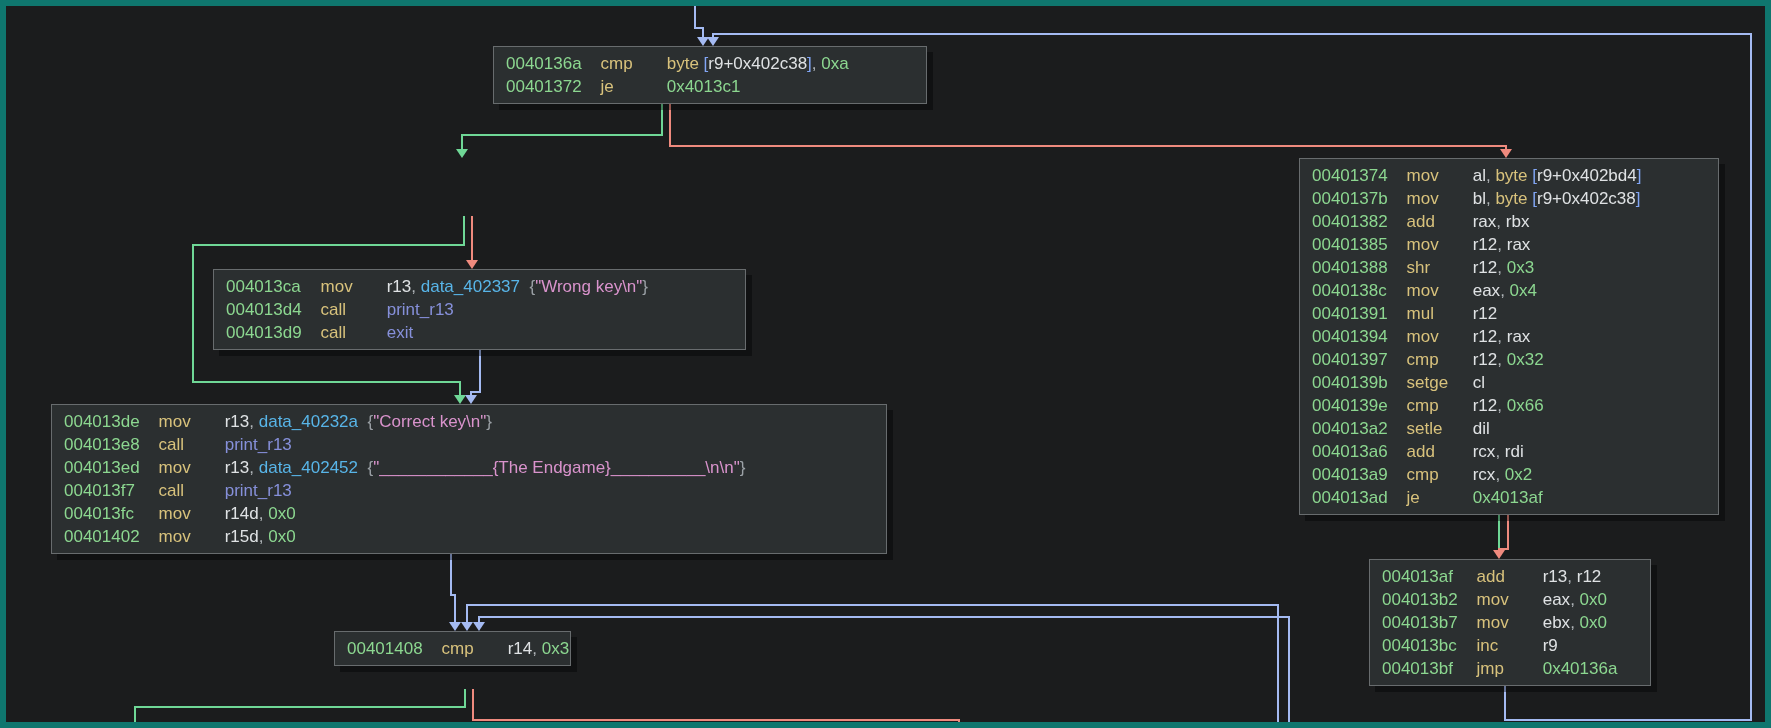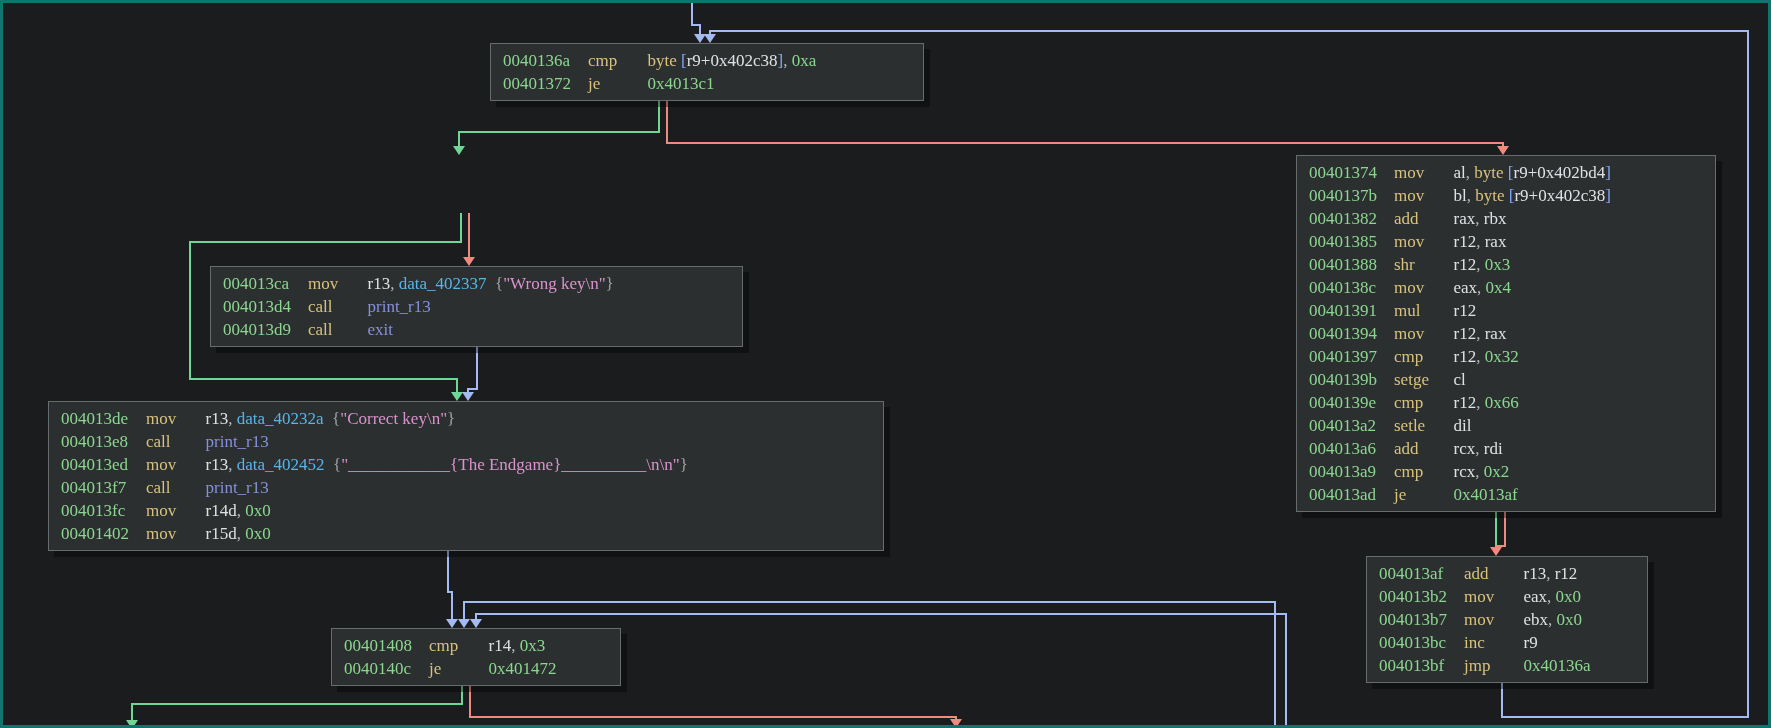--- a/index.html
+++ b/index.html
@@ -1,20 +1,20 @@
 <!DOCTYPE html>
 <html style="--canvas-bg: #1b1c1d; --block-bg: #2b2f30; --block-border: #686c6e; --c-addr: #8cd790; --c-mnem: #d8c27c; --c-num: #8cd790; --c-reg: #dfe2e4; --c-pu: #b2b7ba; --c-br: #82a6f5; --c-data: #58b5e8; --c-fn: #8690da; --c-str: #d993cc; --c-bc: #9ba1a6;"><head>
 <meta charset="utf-8">
 <style>
   html,body{margin:0;padding:0;background:#111;}
   .frame{
     position:relative;width:1771px;height:728px;overflow:hidden;
     background:var(--canvas-bg,#1b1c1d);
-    border:3px solid #0f766e;box-sizing:border-box;
-    font-family:Liberation Serif, serif;
+    border:6px solid #0f766e;box-sizing:border-box;
+    font-family:Liberation Sans, sans-serif;
     padding-left:48px;
   }
   .layer{position:absolute;left:0;top:0;width:100%;height:100%;}
   .block{
     position:absolute;box-sizing:border-box;
     background:var(--block-bg,#2b2f30);
     border:1px solid var(--block-border,#686c6e);
     box-shadow:6px 6px 0 rgba(0,0,0,0.38);
     padding:5px 12px;
     font-size:17px;line-height:23px;
@@ -96,17 +96,17 @@
       <div class="arrowhead" style="left: 947px; top: 716px; border-top-color: rgb(239, 138, 126);"></div>
       <div class="seg" style="background: rgb(111, 215, 150); left: 1492px; top: 509px; width: 2px; height: 33px;"></div>
       <div class="seg" style="background: rgb(239, 138, 126); left: 1501px; top: 509px; width: 2px; height: 35px;"></div>
       <div class="seg" style="background: rgb(239, 138, 126); left: 1492px; top: 542px; width: 11px; height: 2px;"></div>
       <div class="arrowhead" style="left: 1487px; top: 544px; border-top-color: rgb(239, 138, 126);"></div>
     </div>
   <div class="layer">
       <div class="block" style="left: 487px; top: 40px; width: 434px;"><div class="irow"><span class="addr">0040136a</span><span class="mnem">cmp</span><span class="tk-kw">byte</span><span class="tk-pu"> </span><span class="tk-br">[</span><span class="tk-reg">r9+0x402c38</span><span class="tk-br">]</span><span class="tk-pu">, </span><span class="tk-num">0xa</span></div><div class="irow"><span class="addr">00401372</span><span class="mnem">je</span><span class="tk-num">0x4013c1</span></div></div>
       <div class="block" style="left: 207px; top: 263px; width: 533px;"><div class="irow"><span class="addr">004013ca</span><span class="mnem">mov</span><span class="tk-reg">r13</span><span class="tk-pu">, </span><span class="tk-data">data_402337</span><span class="tk-pu">  </span><span class="tk-bc">{</span><span class="tk-str">"Wrong key\n"</span><span class="tk-bc">}</span></div><div class="irow"><span class="addr">004013d4</span><span class="mnem">call</span><span class="tk-fn">print_r13</span></div><div class="irow"><span class="addr">004013d9</span><span class="mnem">call</span><span class="tk-fn">exit</span></div></div>
       <div class="block" style="left: 45px; top: 398px; width: 836px;"><div class="irow"><span class="addr">004013de</span><span class="mnem">mov</span><span class="tk-reg">r13</span><span class="tk-pu">, </span><span class="tk-data">data_40232a</span><span class="tk-pu">  </span><span class="tk-bc">{</span><span class="tk-str">"Correct key\n"</span><span class="tk-bc">}</span></div><div class="irow"><span class="addr">004013e8</span><span class="mnem">call</span><span class="tk-fn">print_r13</span></div><div class="irow"><span class="addr">004013ed</span><span class="mnem">mov</span><span class="tk-reg">r13</span><span class="tk-pu">, </span><span class="tk-data">data_402452</span><span class="tk-pu">  </span><span class="tk-bc">{</span><span class="tk-str">"____________{The Endgame}__________\n\n"</span><span class="tk-bc">}</span></div><div class="irow"><span class="addr">004013f7</span><span class="mnem">call</span><span class="tk-fn">print_r13</span></div><div class="irow"><span class="addr">004013fc</span><span class="mnem">mov</span><span class="tk-reg">r14d</span><span class="tk-pu">, </span><span class="tk-num">0x0</span></div><div class="irow"><span class="addr">00401402</span><span class="mnem">mov</span><span class="tk-reg">r15d</span><span class="tk-pu">, </span><span class="tk-num">0x0</span></div></div>
-      <div class="block" style="left: 328px; top: 625px; width: 290px;"><div class="irow"><span class="addr">00401408</span><span class="mnem">cmp</span><span class="tk-reg">r14</span><span class="tk-pu">, </span><span class="tk-num">0x3</span></div><div class="irow"><span class="addr">0040140c</span><span class="mnem">je</span><span class="tk-num">0x401472</span></div></div>
+      <div class="block" style="left: 328px; top: 625px; width: 237px;"><div class="irow"><span class="addr">00401408</span><span class="mnem">cmp</span><span class="tk-reg">r14</span><span class="tk-pu">, </span><span class="tk-num">0x3</span></div></div>
       <div class="block" style="left: 1293px; top: 152px; width: 420px;"><div class="irow"><span class="addr">00401374</span><span class="mnem">mov</span><span class="tk-reg">al</span><span class="tk-pu">, </span><span class="tk-kw">byte</span><span class="tk-pu"> </span><span class="tk-br">[</span><span class="tk-reg">r9+0x402bd4</span><span class="tk-br">]</span></div><div class="irow"><span class="addr">0040137b</span><span class="mnem">mov</span><span class="tk-reg">bl</span><span class="tk-pu">, </span><span class="tk-kw">byte</span><span class="tk-pu"> </span><span class="tk-br">[</span><span class="tk-reg">r9+0x402c38</span><span class="tk-br">]</span></div><div class="irow"><span class="addr">00401382</span><span class="mnem">add</span><span class="tk-reg">rax</span><span class="tk-pu">, </span><span class="tk-reg">rbx</span></div><div class="irow"><span class="addr">00401385</span><span class="mnem">mov</span><span class="tk-reg">r12</span><span class="tk-pu">, </span><span class="tk-reg">rax</span></div><div class="irow"><span class="addr">00401388</span><span class="mnem">shr</span><span class="tk-reg">r12</span><span class="tk-pu">, </span><span class="tk-num">0x3</span></div><div class="irow"><span class="addr">0040138c</span><span class="mnem">mov</span><span class="tk-reg">eax</span><span class="tk-pu">, </span><span class="tk-num">0x4</span></div><div class="irow"><span class="addr">00401391</span><span class="mnem">mul</span><span class="tk-reg">r12</span></div><div class="irow"><span class="addr">00401394</span><span class="mnem">mov</span><span class="tk-reg">r12</span><span class="tk-pu">, </span><span class="tk-reg">rax</span></div><div class="irow"><span class="addr">00401397</span><span class="mnem">cmp</span><span class="tk-reg">r12</span><span class="tk-pu">, </span><span class="tk-num">0x32</span></div><div class="irow"><span class="addr">0040139b</span><span class="mnem">setge</span><span class="tk-reg">cl</span></div><div class="irow"><span class="addr">0040139e</span><span class="mnem">cmp</span><span class="tk-reg">r12</span><span class="tk-pu">, </span><span class="tk-num">0x66</span></div><div class="irow"><span class="addr">004013a2</span><span class="mnem">setle</span><span class="tk-reg">dil</span></div><div class="irow"><span class="addr">004013a6</span><span class="mnem">add</span><span class="tk-reg">rcx</span><span class="tk-pu">, </span><span class="tk-reg">rdi</span></div><div class="irow"><span class="addr">004013a9</span><span class="mnem">cmp</span><span class="tk-reg">rcx</span><span class="tk-pu">, </span><span class="tk-num">0x2</span></div><div class="irow"><span class="addr">004013ad</span><span class="mnem">je</span><span class="tk-num">0x4013af</span></div></div>
       <div class="block" style="left: 1363px; top: 553px; width: 282px;"><div class="irow"><span class="addr">004013af</span><span class="mnem">add</span><span class="tk-reg">r13</span><span class="tk-pu">, </span><span class="tk-reg">r12</span></div><div class="irow"><span class="addr">004013b2</span><span class="mnem">mov</span><span class="tk-reg">eax</span><span class="tk-pu">, </span><span class="tk-num">0x0</span></div><div class="irow"><span class="addr">004013b7</span><span class="mnem">mov</span><span class="tk-reg">ebx</span><span class="tk-pu">, </span><span class="tk-num">0x0</span></div><div class="irow"><span class="addr">004013bc</span><span class="mnem">inc</span><span class="tk-reg">r9</span></div><div class="irow"><span class="addr">004013bf</span><span class="mnem">jmp</span><span class="tk-num">0x40136a</span></div></div>
     </div>
 </div>
 
 </body></html>

